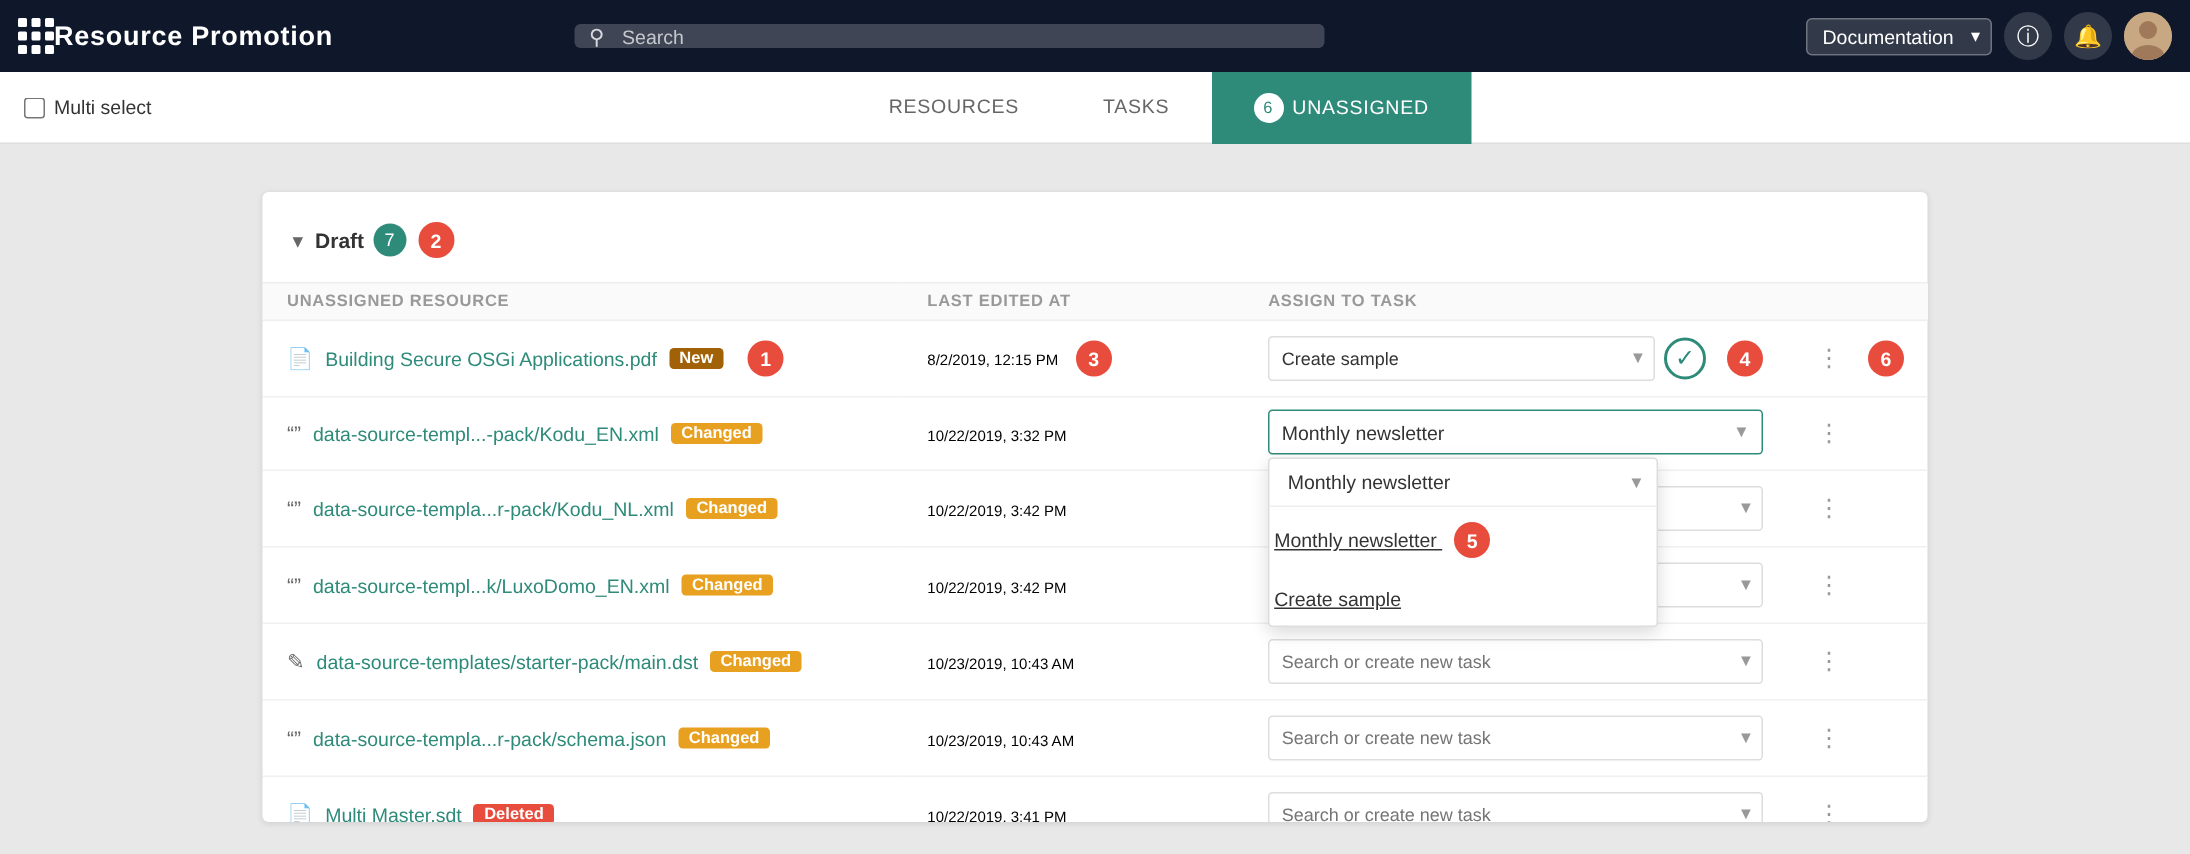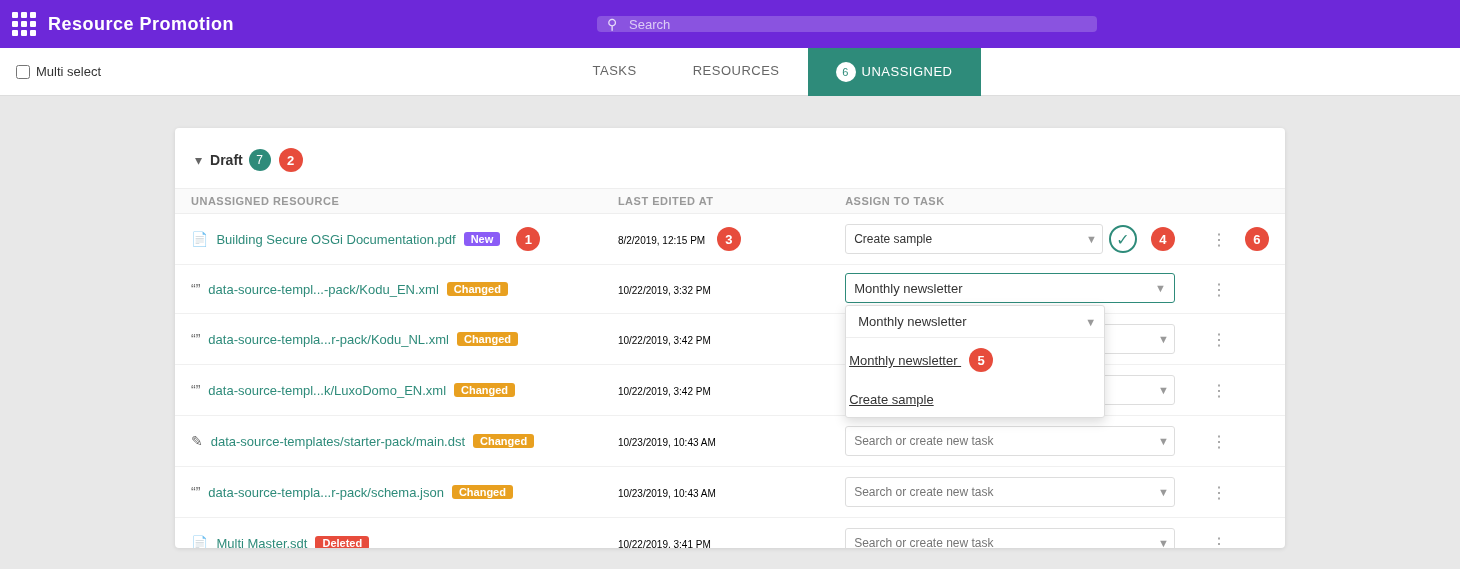--- a/index.html
+++ b/index.html
@@ -1,25 +1,24 @@
 <!DOCTYPE html>
 <html><head>
   <meta charset="utf-8">
   <style>
     * { box-sizing: border-box; margin: 0; padding: 0; }
     body { font-family: 'Segoe UI', Arial, sans-serif; background: #e8e8e8; font-size: 13px; }
 
     
     .header {
-      background: #6d28d9;
+      background: #0f172a;
       height: 48px;
       display: flex;
       align-items: center;
       padding: 12px 12px;
-      gap: 12px;
     }
     .header-grid-icon {
       display: grid;
       grid-template-columns: repeat(3, 6px);
       grid-template-rows: repeat(3, 6px);
       gap: 3px;
       cursor: pointer;
     }
     .header-grid-icon span {
       width: 6px; height: 6px;
@@ -250,21 +249,21 @@
       font-size: 14px;
       flex-shrink: 0;
     }
     .badge {
       display: inline-block;
       padding: 1px 7px;
       border-radius: 3px;
       font-size: 11px;
       font-weight: 600;
     }
-    .badge-new { background: #8b5cf6; color: white; }
+    .badge-new { background: #a16207; color: white; }
     .badge-changed { background: #e8a020; color: white; }
     .badge-deleted { background: #e74c3c; color: white; }
 
     .edited-time { font-size: 10px; color: #000000; }
 
     .assign-select-wrap {
       position: relative;
     }
     .assign-select {
       width: 100%;
@@ -380,33 +379,55 @@
       <span></span>
     <span></span>
       <span></span>
       <span></span>
   </div>
   <span class="header-title">Resource Promotion</span>
   <div class="header-search">
     <span class="search-icon-wrap">⚲</span>
     <input type="text" placeholder="Search" style="">
   </div>
+  <div class="header-right">
+    <div class="doc-select-wrap">
+      <select class="header-doc-select">
+        <option>Documentation</option>
+        <option>Project</option>
+        <option>Wiki</option>
+      </select>
+    </div>
+    <div class="header-icon-btn">
+      <span>ⓘ</span>
+    </div>
+    <div class="header-icon-btn">
+      <span>🔔</span>
+    </div>
+    <div class="header-avatar">
+      <svg viewBox="0 0 32 32" xmlns="http://www.w3.org/2000/svg">
+        <circle cx="16" cy="16" r="16" fill="#c8a882"></circle>
+        <circle cx="16" cy="12" r="6" fill="#a0785a"></circle>
+        <ellipse cx="16" cy="30" rx="11" ry="8" fill="#a0785a"></ellipse>
+      </svg>
+    </div>
+  </div>
 </header>
 
 <div class="toolbar">
   <label class="multi-select-check">
     <input type="checkbox" style="">
     <span>Multi select</span>
   </label>
   <div class="toolbar-tabs">
     <div class="toolbar-tab">
+      <span>RESOURCES</span>
+    </div>
+    <div class="toolbar-tab">
       <span>TASKS</span>
-    </div>
-    <div class="toolbar-tab">
-      <span>RESOURCES</span>
     </div>
     <div class="toolbar-tab active">
       <span class="toolbar-tab-badge">6</span>
       <span>UNASSIGNED</span>
     </div>
   </div>
 </div>
 
 <div class="main">
   <div class="card">
@@ -427,21 +448,21 @@
             <th class="col-assign">ASSIGN TO TASK</th>
             <th class="col-actions"></th>
           </tr>
         </thead>
         <tbody>
 
           <tr>
             <td class="col-resource">
               <div class="resource-name">
                 <span class="resource-icon">📄</span>
-                <span>Building Secure OSGi Documentation.pdf</span>
+                <span>Building Secure OSGi Applications.pdf</span>
                 <span class="badge badge-new">New</span>
                 <span class="step-badge">1</span>
               </div>
             </td>
             <td class="col-edited">
               <span class="edited-time">8/2/2019, 12:15 PM</span>
               <span class="step-badge" style="margin-left:8px;">3</span>
             </td>
             <td class="col-assign">
               <div class="assign-row">

